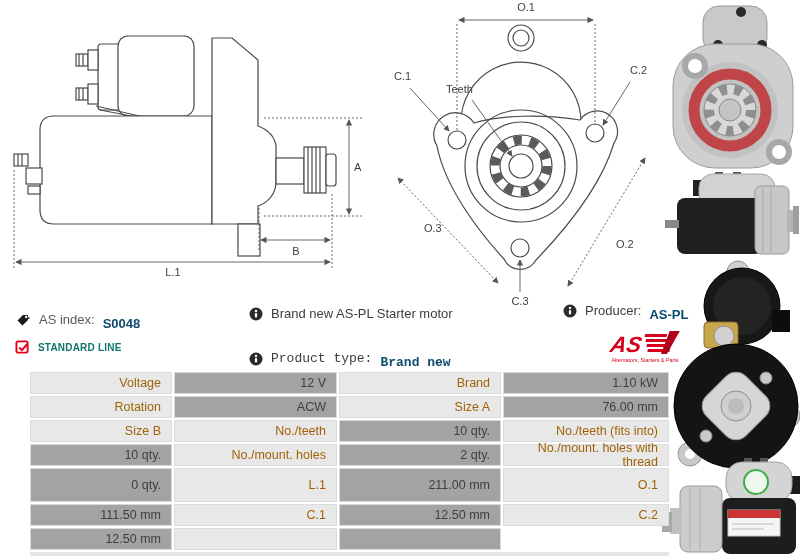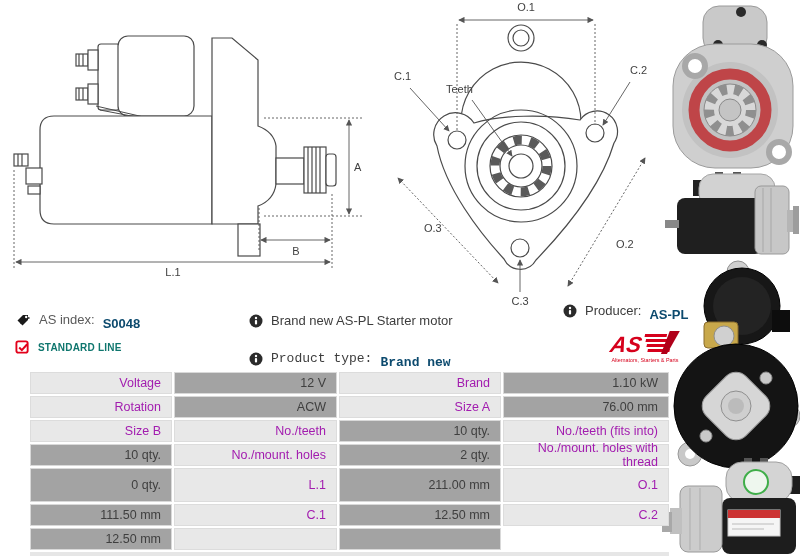--- a/index.html
+++ b/index.html
@@ -17,34 +17,34 @@
   .photo2{position:absolute;left:655px;top:172px;}
   .photo3{position:absolute;left:660px;top:258px;}
   .photo4{position:absolute;left:660px;top:458px;}
 
   
   .info-item{position:absolute;display:flex;align-items:center;gap:8px;font-size:13px;
              color:#3d3d3d;white-space:nowrap;height:17px;}
   .info-item .muted{color:#5a5a5a;}
   .info-item b{color:#0c4a6e;margin-top:8px;}
   .i1{left:15px;top:311px;}
-  .i2{left:249px;top:312px;}
+  .i2{left:249px;top:305px;}
   .i3{left:563px;top:302px;}
   .i4{left:15px;top:339px;}
   .i5{left:249px;top:350px;font-family:Liberation Mono, monospace;}
   .std-line{color:#0f766e;font-weight:bold;font-size:10px;letter-spacing:.2px;}
   .logo{position:absolute;left:606px;top:330px;}
 
   
   .spec{position:absolute;left:30px;top:372px;width:639px;display:grid;
         grid-template-columns:142px 163px 162px 166px;
         grid-template-rows:22px 22px 22px 22px 34px 22px 22px;gap:2px;}
   .spec > div{box-sizing:border-box;display:flex;align-items:center;justify-content:flex-end;
         padding:0 10px;font-size:12.5px;text-align:right;line-height:1.15;}
-  .spec .lbl{background:#e8e8e8;border:1px solid #dcdcdc;color:#a21caf;}
+  .spec .lbl{background:#e8e8e8;border:1px solid #dcdcdc;color:#a16207;}
   .spec .val{background:#a3a3a3;border:1px solid #d9d9d9;color:#3f3f3f;}
   .spec-bottom{position:absolute;left:30px;top:552px;width:639px;height:4px;background:#e6e6e6;}
 </style>
 </head>
 <body>
 
 <div id="page">
 
   <svg class="svg-side" width="360" height="285" viewBox="0 0 360 285">
     <defs>

